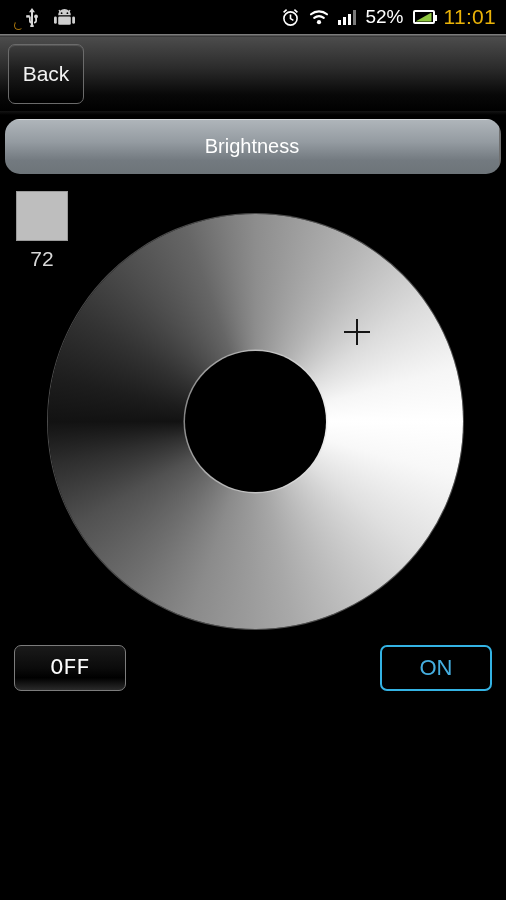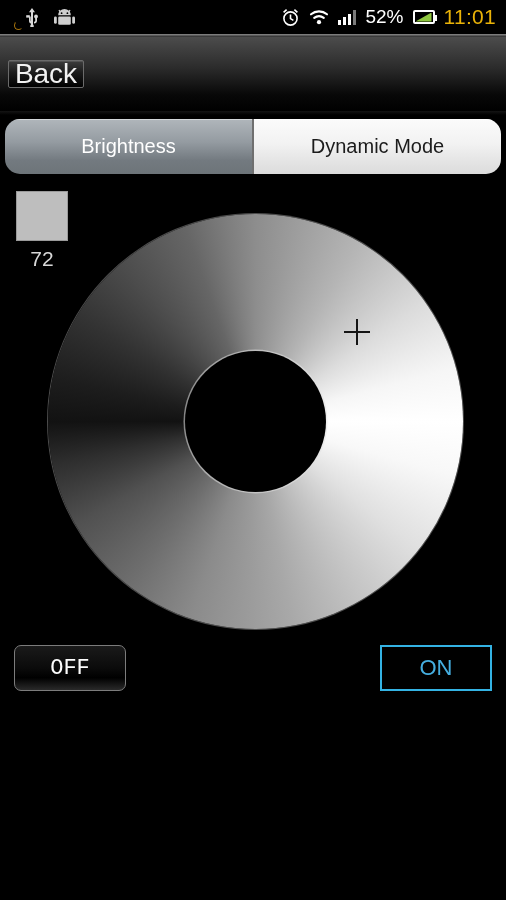--- a/index.html
+++ b/index.html
@@ -62,24 +62,24 @@
   .actionbar{
     position:absolute; top:37px; left:0; width:506px; height:74px;
     background:linear-gradient(to bottom,#4c4c4c 0%,#2b2b2b 42%,#080808 78%,#000 100%);
     display:flex; align-items:center;
   }
   .actionbar-shadow{
     position:absolute; top:111px; left:0; width:506px; height:4px;
     background:linear-gradient(to bottom,#141414,#000);
   }
   .back-btn{
-    margin-left:8px; width:76px; height:28px;
-    border:1px solid #6b6b6b; border-radius:2px;
+    margin-left:8px; width:76px; height:60px;
+    border:1px solid #6b6b6b; border-radius:7px;
     background:linear-gradient(to bottom,#3d3d3d 0%,#1c1c1c 45%,#000 100%);
-    color:#f2f2f2; font-size:28px; display:flex;
+    color:#f2f2f2; font-size:21px; display:flex;
     align-items:center; justify-content:center;
     box-shadow:inset 0 1px 0 rgba(255,255,255,.12);
   }
 
   
   .tabbar{
     position:absolute; top:119px; left:5px; width:496px; height:55px;
     display:flex; border-radius:15px; overflow:hidden;
     box-shadow:0 1px 2px rgba(0,0,0,.9);
   }
@@ -163,21 +163,21 @@
     position:absolute; left:14px; top:645px;
     width:112px; height:46px;
     border:1px solid #7c7c7c; border-radius:7px;
     background:linear-gradient(to bottom,#1a1a1a 0%,#0b0b0b 50%,#000 72%,#2a2a2a 100%);
     color:#fdfdfd; font-size:22px;
     display:flex; align-items:center; justify-content:center;font-family:Liberation Mono, monospace;
   }
   .on-btn{
     position:absolute; left:380px; top:645px;
     width:112px; height:46px;
-    border:2px solid #34b3e4; border-radius:0;
+    border:2px solid #34b3e4; border-radius:7px;
     background:#000; color:#45aee0; font-size:22px;
     display:flex; align-items:center; justify-content:center;
   }
 </style>
 </head>
 <body>
 
 <div class="statusbar">
   <div class="status-left">
 
@@ -255,21 +255,20 @@
 <div class="statusbar-rule"></div>
 
 <div class="actionbar">
   <div class="back-btn">Back</div>
 </div>
 <div class="actionbar-shadow"></div>
 
 <div class="tabbar">
   <div class="tab sel">Brightness</div>
   <div class="tab-divider"></div>
-  <div class="tab unsel">Dynamic Mode</div>
 </div>
 
 <div class="swatch" style="background: rgb(190, 190, 190);"></div>
 <div class="swatch-label">72</div>
 
 <div class="ring-wrap">
   <div class="ring"></div>
   <div class="ring-hole"></div>
   <div class="cursor-plus"></div>
 </div>

